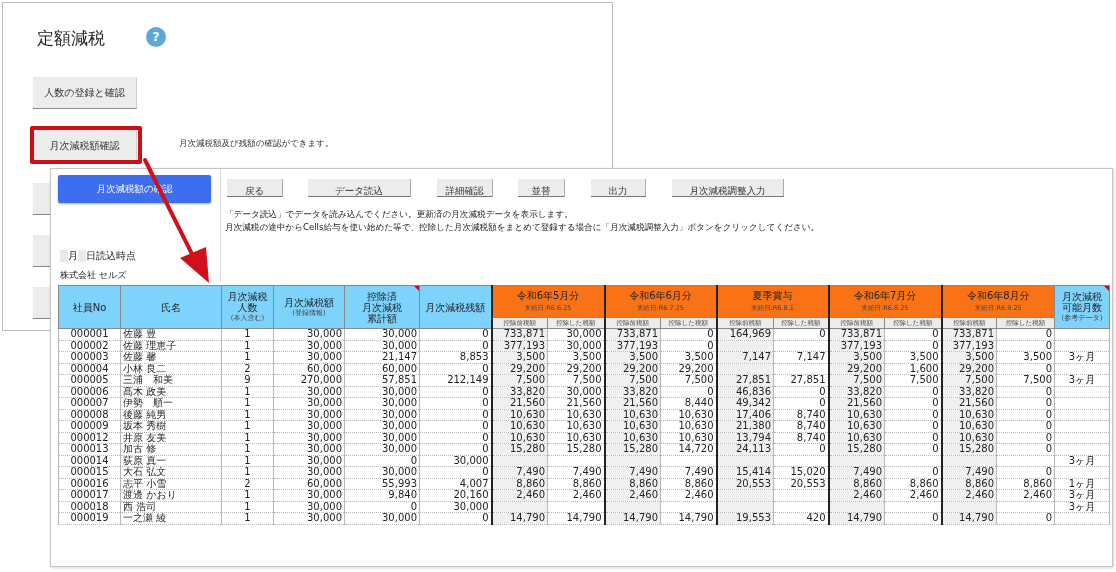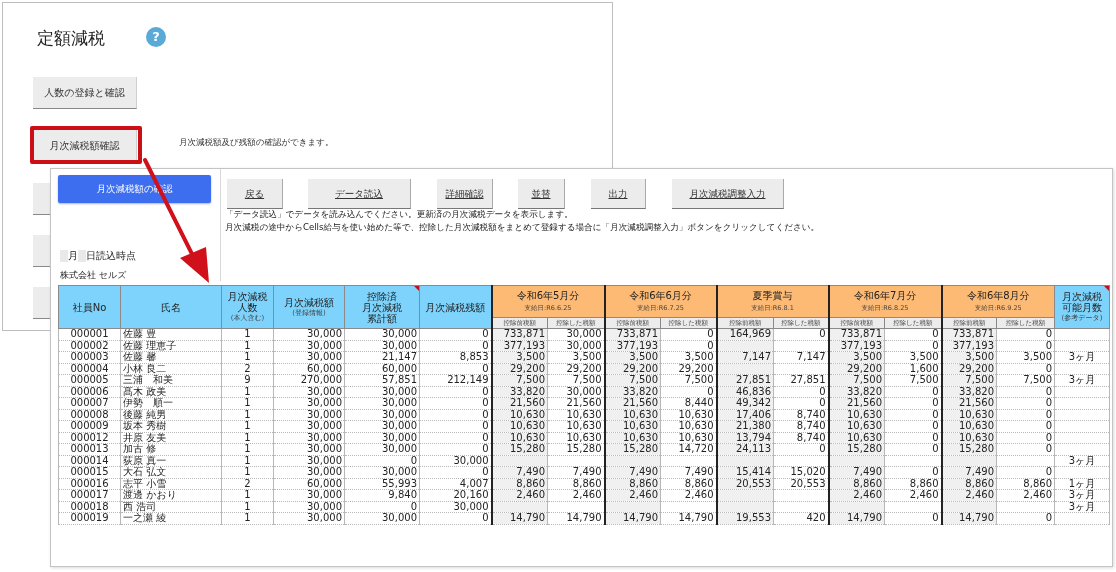--- a/index.html
+++ b/index.html
@@ -18,47 +18,47 @@
               font-family: "DejaVu Sans", sans-serif; }
   .back-btn.b1 { top: 74px; }
   .back-btn.b2 { top: 127px; }
   .back-btn.b3 { top: 180px; left: 30px; width: 20px; }
   .back-btn.b4 { top: 232px; left: 30px; width: 20px; }
   .back-btn.b5 { top: 284px; left: 30px; width: 20px; }
   .highlight-box { position: absolute; left: 27px; top: 123px; width: 112px; height: 38px;
                    border: 4px solid #cc0f14; border-radius: 2px; }
   .back-desc { position: absolute; left: 176px; font-size: 8.5px; color: #333; line-height: 13px; }
   .back-desc.d1 { top: 82px; }
-  .back-desc.d2 { top: 134px; font-family: Liberation Mono, monospace; }
+  .back-desc.d2 { top: 134px; }
 
   
   .front-win { position: absolute; left: 50px; top: 168px; width: 1063px; height: 399px;
                border: 1px solid #c4c4c4; background: #fff; box-shadow: 1px 1px 3px rgba(0,0,0,0.15); }
   .side-title-btn { position: absolute; left: 7px; top: 6px; width: 153px; height: 28px;
                     background: #3d6ef0; color: #fff; font-size: 9.5px; text-align: center; line-height: 28px;
                     border-radius: 2px; box-shadow: 0 1px 2px rgba(0,0,0,0.3); }
   .side-divider { position: absolute; left: 169px; top: 0; width: 1px; height: 112px; background: #d8d8d8; }
   .read-time { position: absolute; left: 9px; top: 80px; font-size: 10px; color: #222; }
   .read-time .mask { display: inline-block; width: 8px; height: 12px; background: #e9e9e9; vertical-align: middle; }
   .company { position: absolute; left: 9px; top: 100px; font-size: 9px; color: #222; }
 
   .toolbar { position: absolute; left: 176px; top: 10px; height: 24px; }
-  .tb-btn { position: absolute; top: 0; height: 30px; background: #ececec; border: none;
+  .tb-btn { position: absolute; top: 0; height: 18px; background: #ececec; border: none;
             border-bottom: 1px solid #777; border-right: 1px solid #aaa;
             font-size: 9.5px; color: #333; text-align: center; line-height: 23px;
-            font-family: "DejaVu Sans", sans-serif; text-decoration: underline; }
+            font-family: "DejaVu Sans", sans-serif; }
   .notes { position: absolute; left: 174px; top: 39px; font-size: 8.6px; line-height: 13px; color: #222; white-space: nowrap; }
 
   
   .grid { position: absolute; left: 7px; top: 116px; border-collapse: collapse; table-layout: fixed; font-size: 10px; }
   .grid th { background: #7dd3fc; font-weight: normal; color: #222; border: 1px solid #8a8a8a; text-align: center;
              line-height: 11px; padding: 0; vertical-align: middle; }
   .grid th .sm { font-size: 7px; color: #444; display: block; line-height: 10px; }
   .grid th .sub { font-size: 6.5px; color: #444; }
-  .grid th.grp { background: #fdba74; }
+  .grid th.grp { background: #f97316; }
   .grid th.sub-h { background: #ececec; font-size: 6.5px; height: 11px; line-height: 10px; color: #444; }
   .grid td { border: 1px solid #b8b8b8; border-top: 1px dotted #b8b8b8; border-bottom: 1px dotted #b8b8b8;
              height: 11.5px; padding: 0 2px; font-size: 10px; line-height: 10px; white-space: nowrap; overflow: hidden; }
   .grid td.c { text-align: center; }
   .grid td.r { text-align: right; }
   .grid td.l { text-align: left; }
   .grid td.pre { background: #f0f0f0; }
   .grid .thick-l { border-left: 2px solid #222 !important; }
   .red-mark { position: relative; }
   .red-mark::after { content: ""; position: absolute; right: 0; top: 0; width: 0; height: 0;

